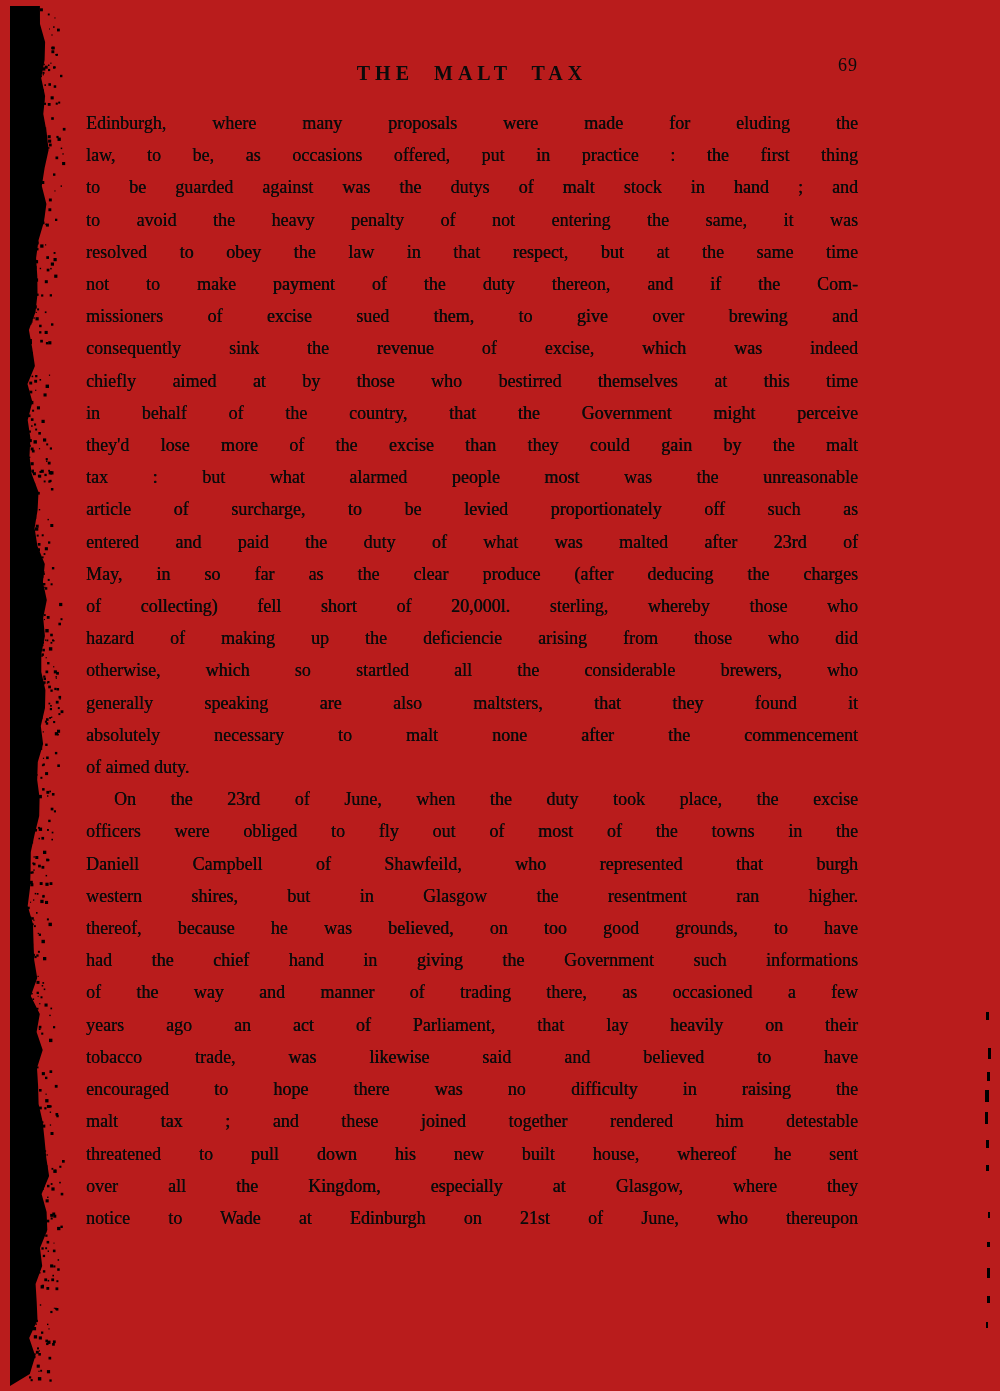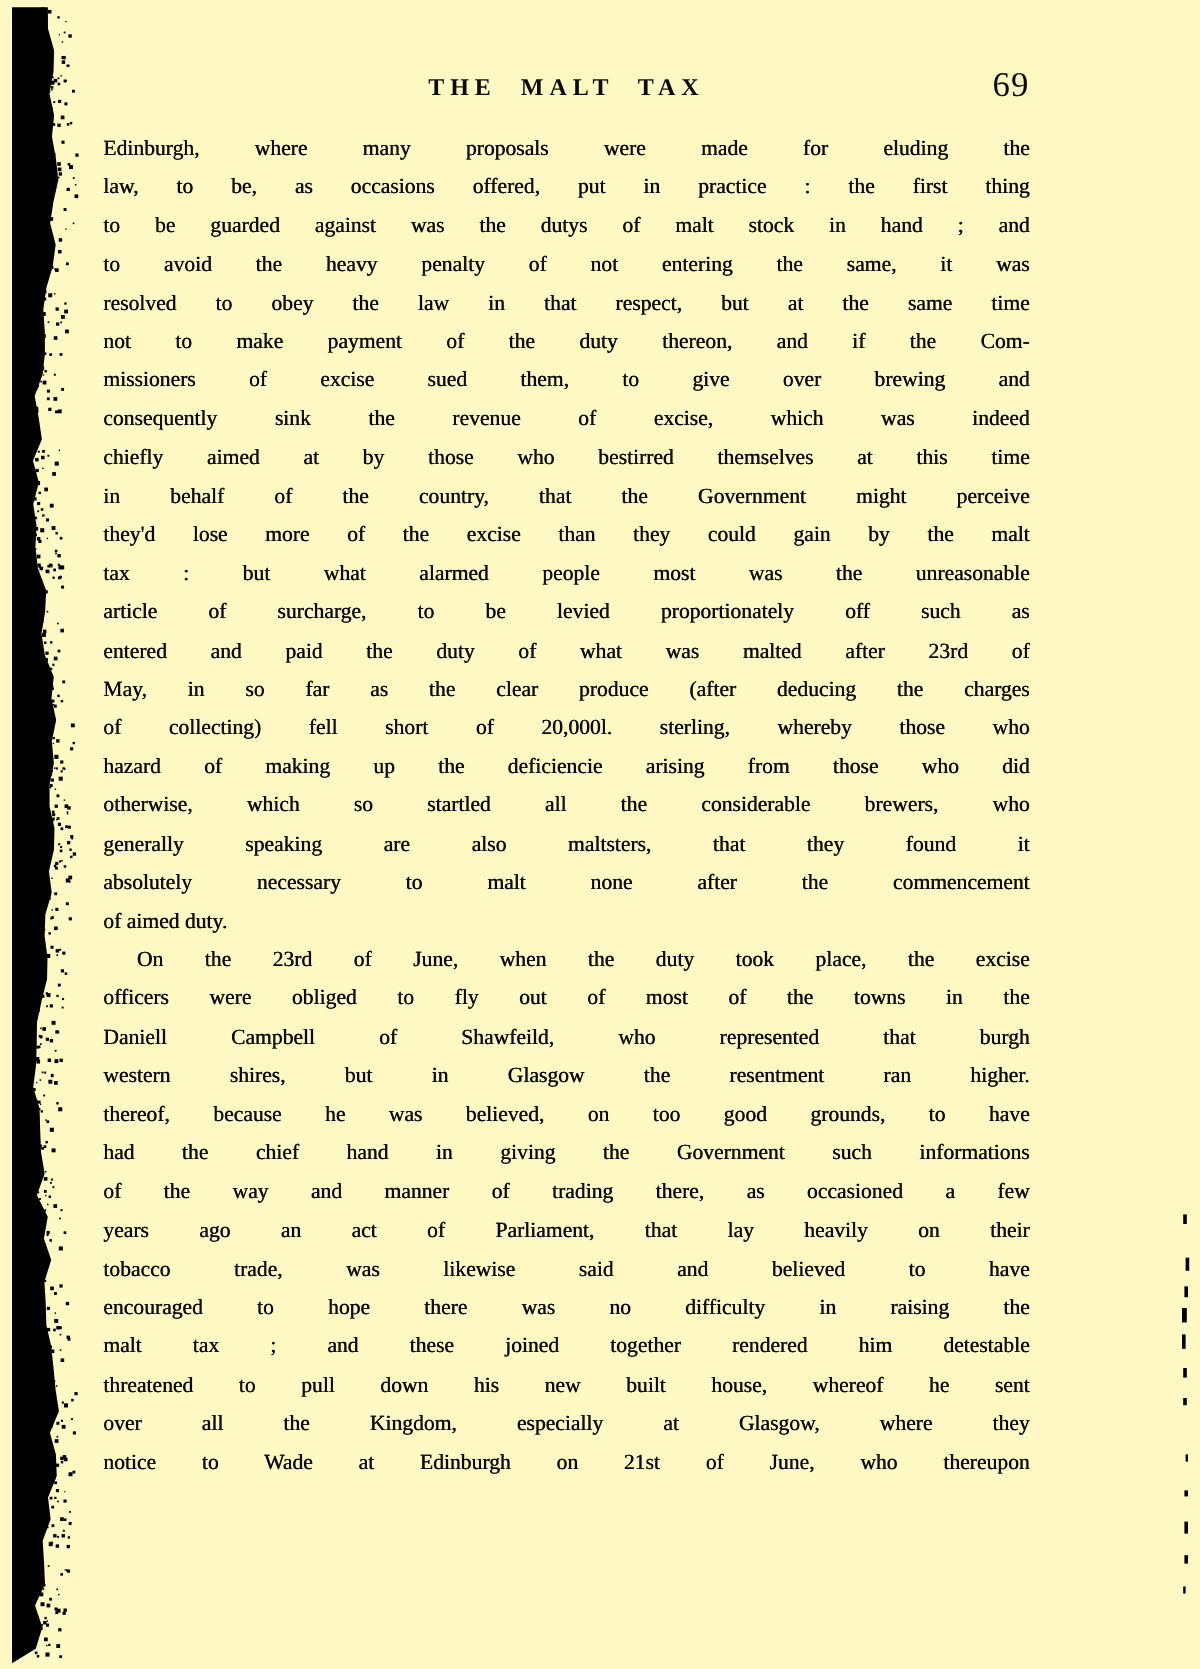--- a/index.html
+++ b/index.html
@@ -1,35 +1,35 @@
 <!DOCTYPE html>
 <html><head>
 <meta charset="utf-8">
 <style>
   html,body { margin:0; padding:0; background:#ffffff; }
   .page {
     position:relative;
     width:1000px; height:1391px;
-    background:#fef9c3;
+    background:#b91c1c;
     overflow:hidden;
     font-family:"Liberation Serif", serif;
     color:#0b0b0b;
   }
   
   .header { position:absolute; left:86px; top:58px; width:772px; height:40px; }
   .running-head {
     position:absolute; left:0; right:0; top:4px;
     text-align:center;
     font-size:20px; font-weight:700;
     letter-spacing:5px; word-spacing:10px;
     color:#0b0b0b;
   }
   .page-number {
     position:absolute; right:0; top:-3px;
-    font-size:29px; font-weight:400;
+    font-size:18px; font-weight:400;
     letter-spacing:1px;
     color:#0b0b0b;
   }
   
   .bodytext {
     position:absolute; left:86px; top:107px; width:772px;
   }
   .line {
     font-size:18px;
     line-height:32.2px;

